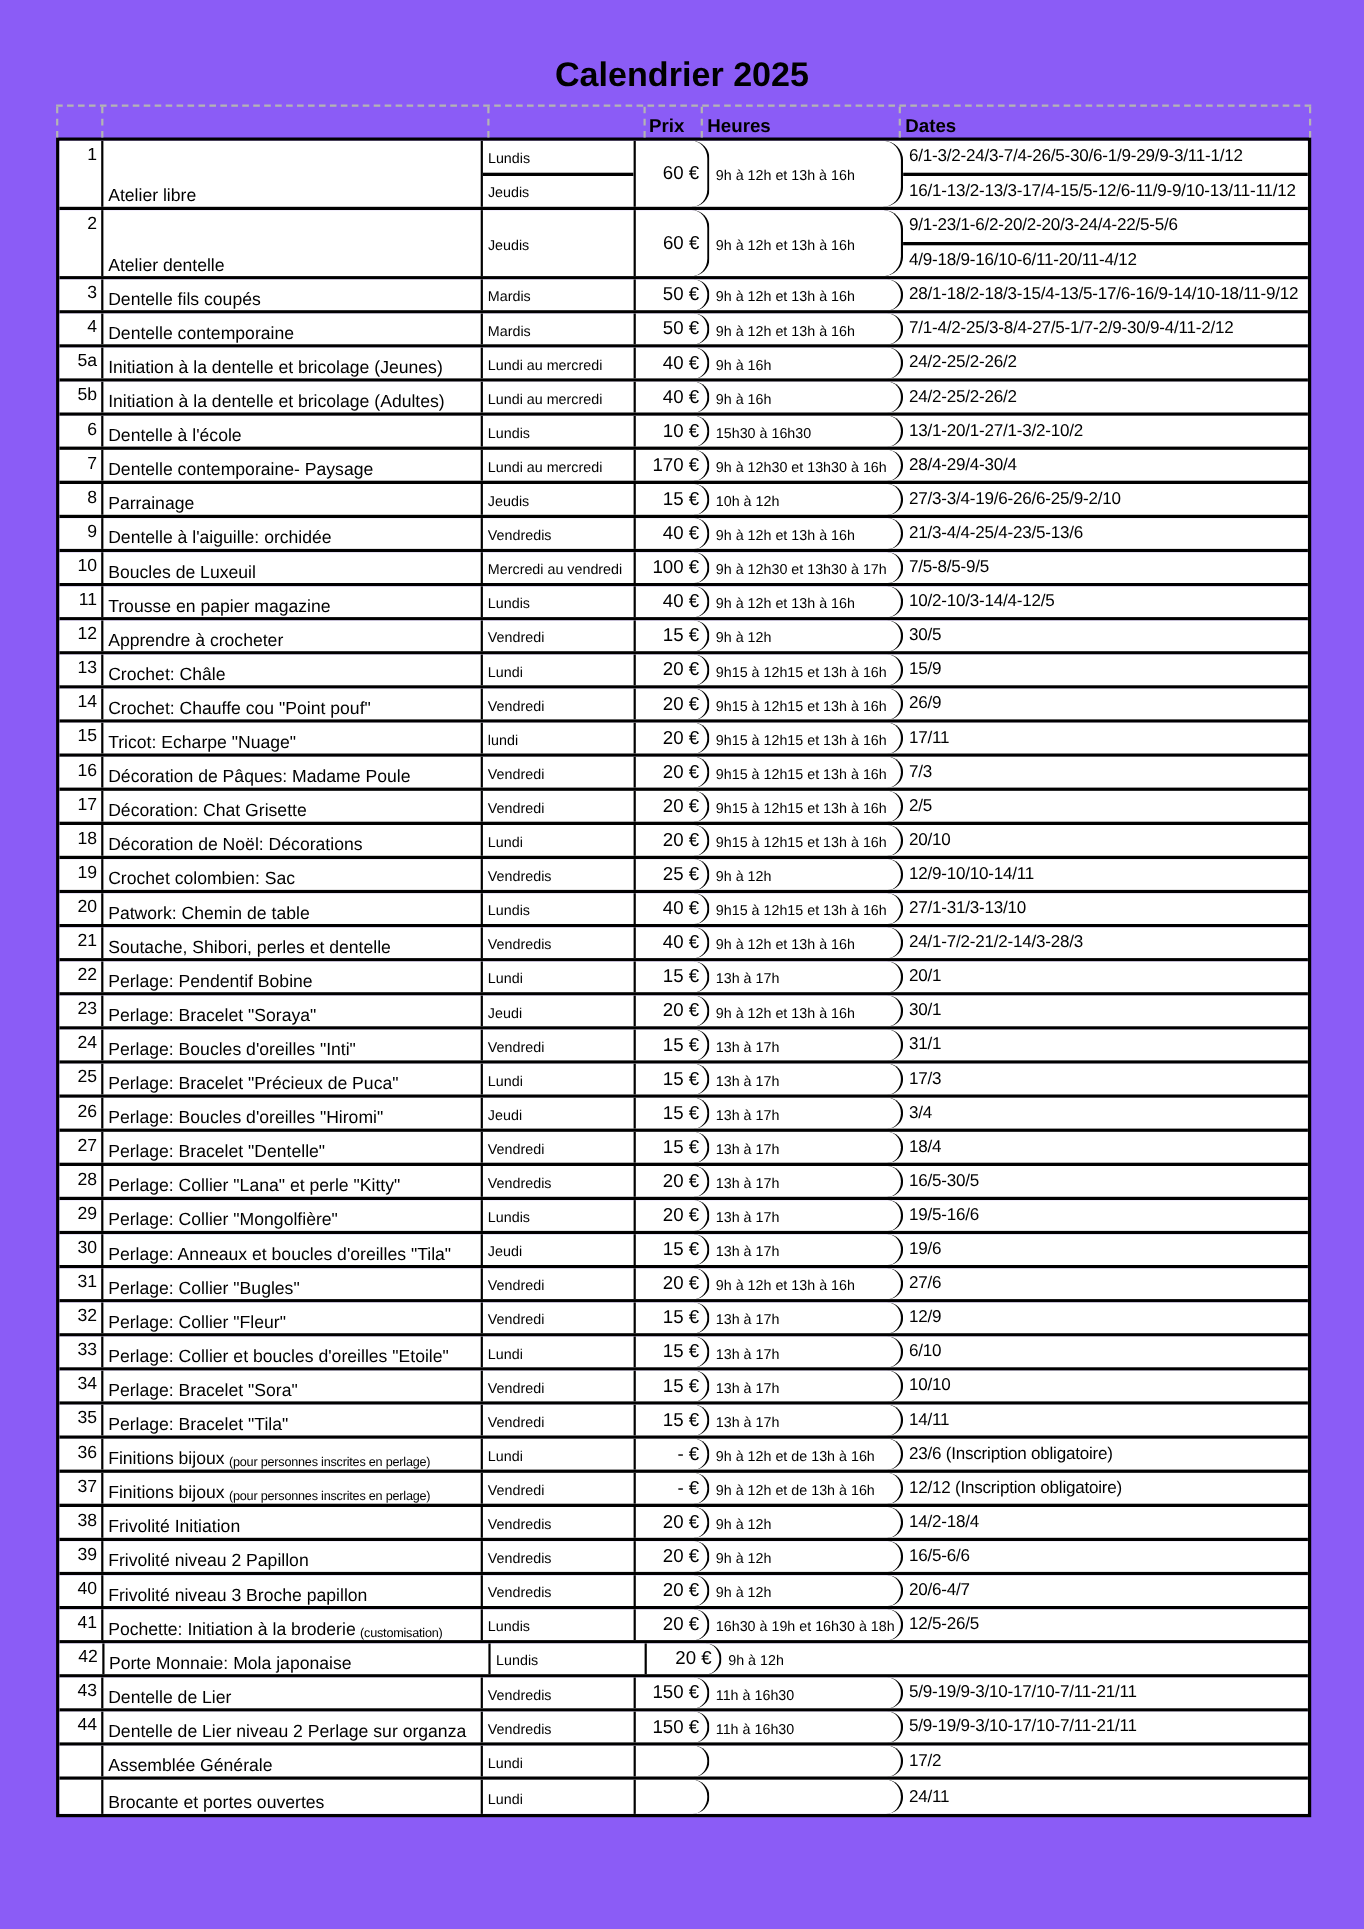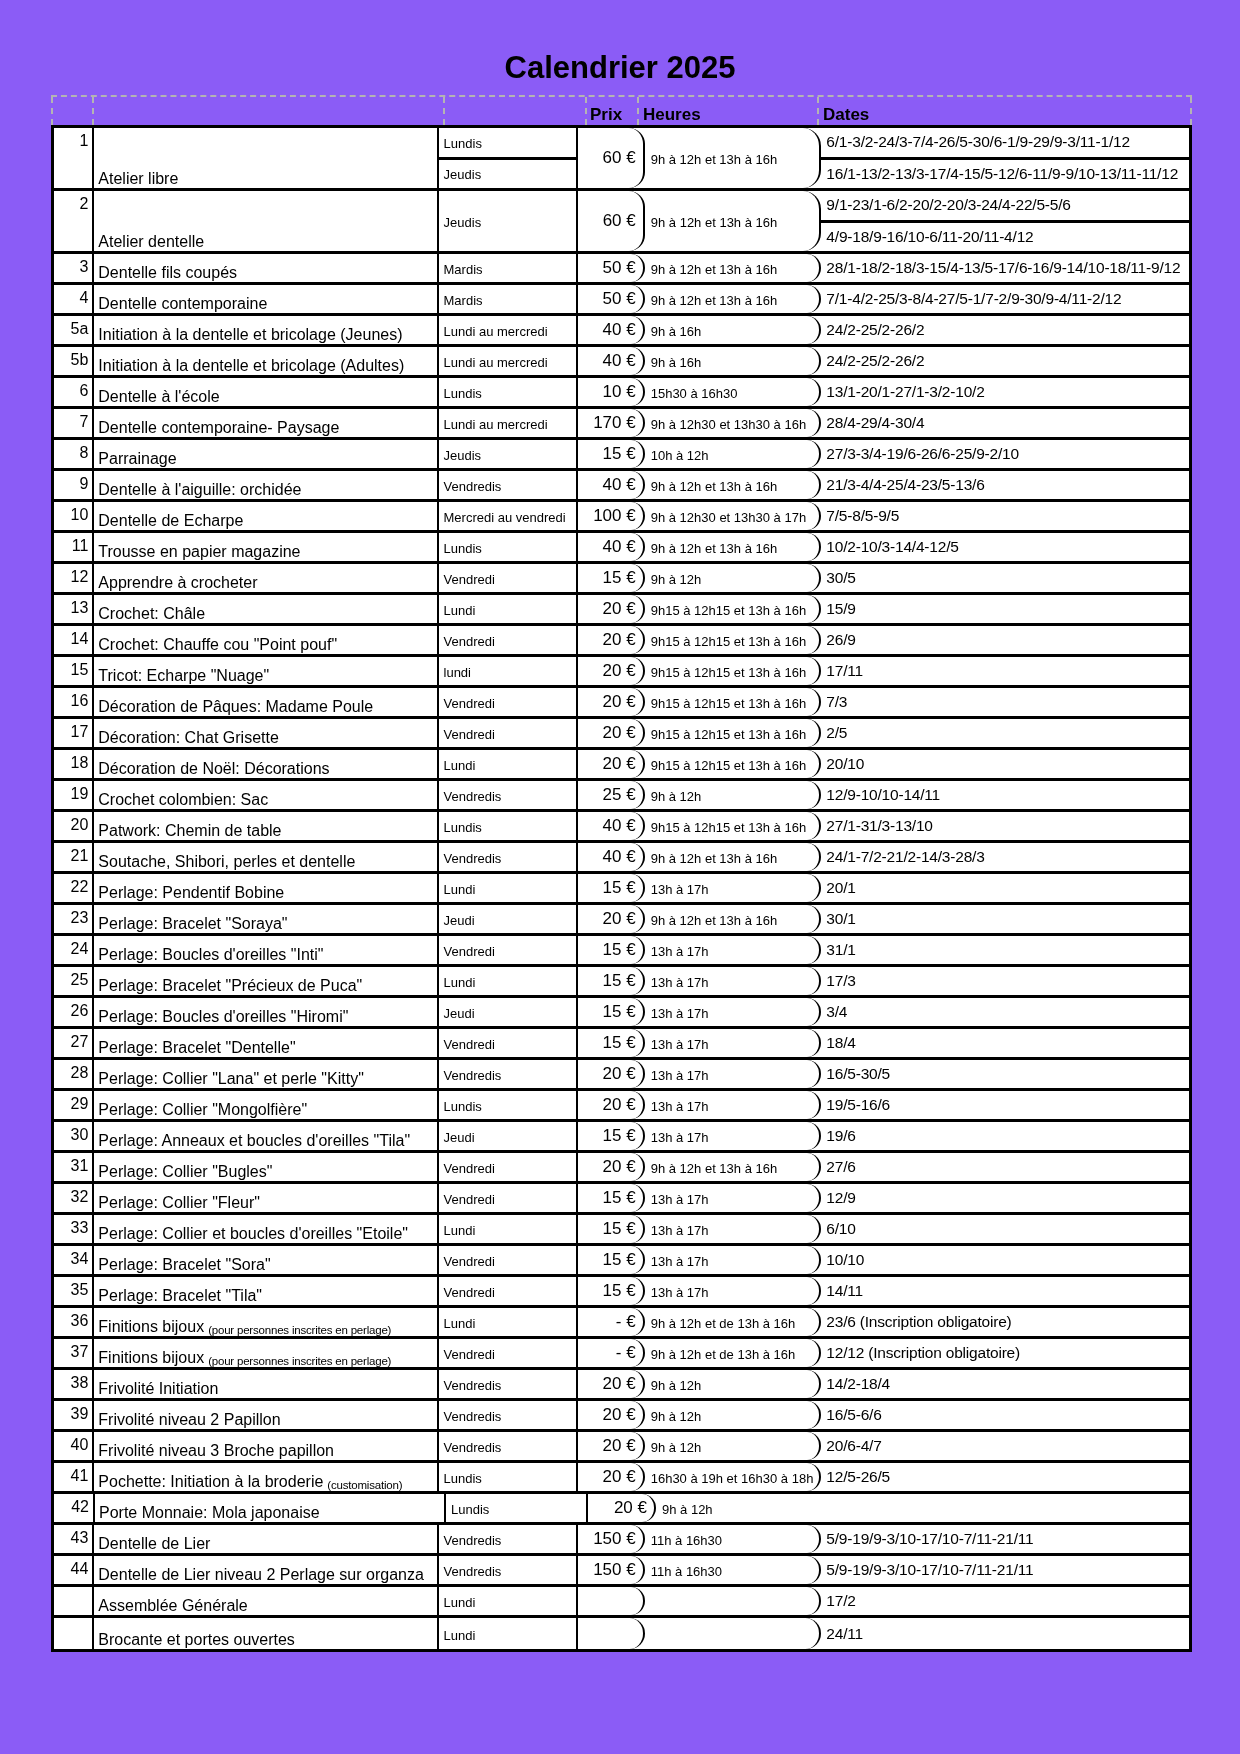--- a/index.html
+++ b/index.html
@@ -173,21 +173,21 @@
             <div class="">Dentelle à l'aiguille: orchidée</div>
           </div>
           <div class="cell c-day">Vendredis</div>
           <div class="cell c-prc">40 €</div>
           <div class="cell c-hrs">9h à 12h et 13h à 16h</div>
           <div class="cell c-dat">21/3-4/4-25/4-23/5-13/6</div>
         </div>
         <div class="row">
           <div class="cell c-num">10</div>
           <div class="cell c-act">
-            <div class="">Dentelle de Echarpe</div>
+            <div class="">Boucles de Luxeuil</div>
           </div>
           <div class="cell c-day">Mercredi au vendredi</div>
           <div class="cell c-prc">100 €</div>
           <div class="cell c-hrs">9h à 12h30 et 13h30 à 17h</div>
           <div class="cell c-dat">7/5-8/5-9/5</div>
         </div>
         <div class="row">
           <div class="cell c-num">11</div>
           <div class="cell c-act">
             <div class="">Trousse en papier magazine</div>

